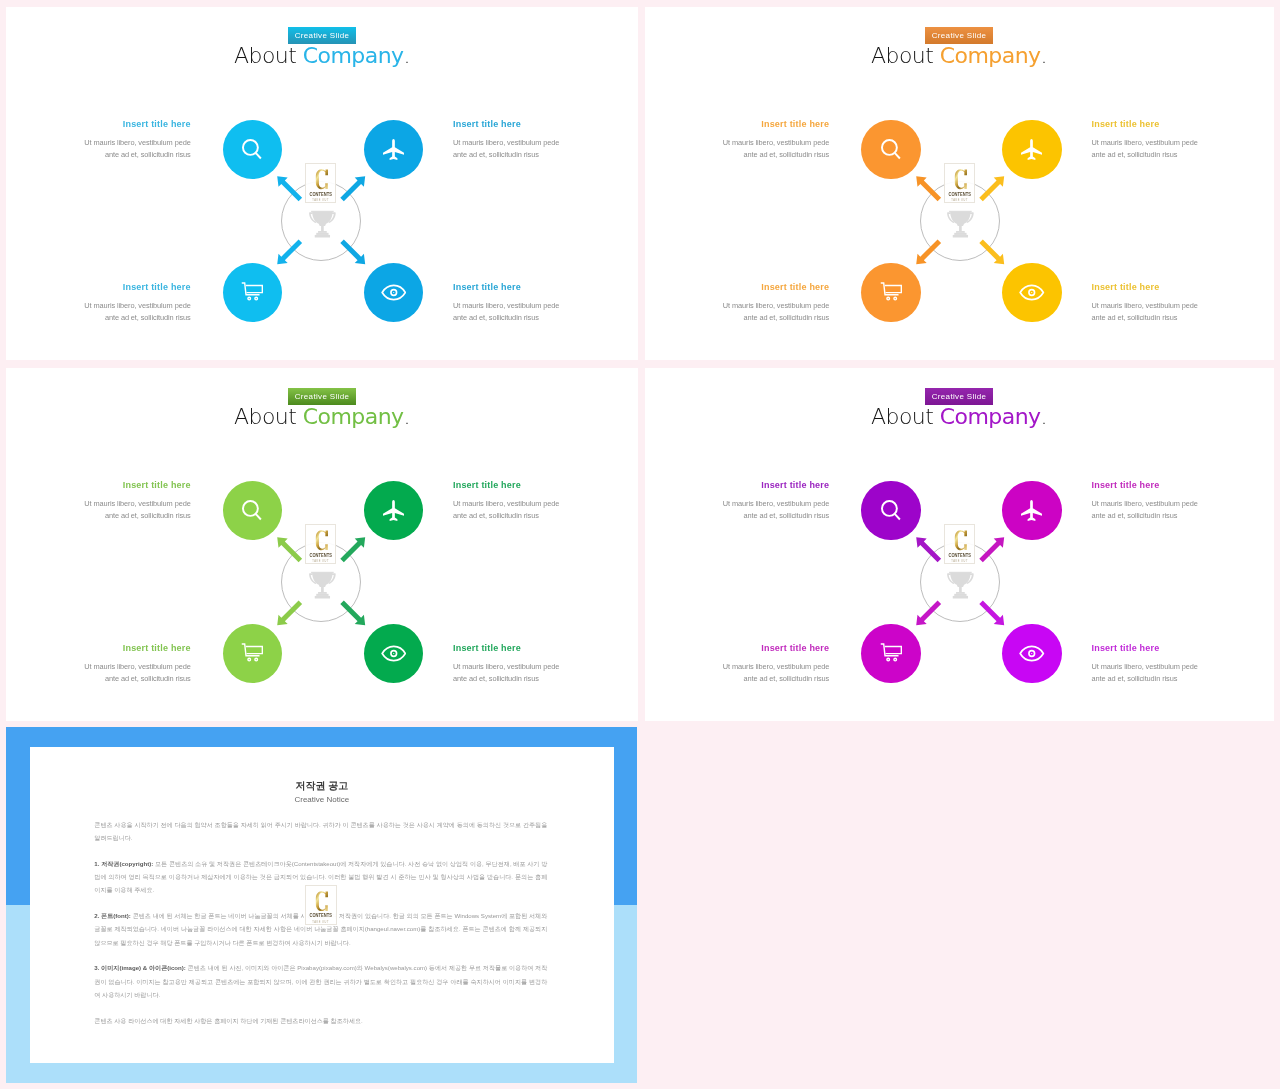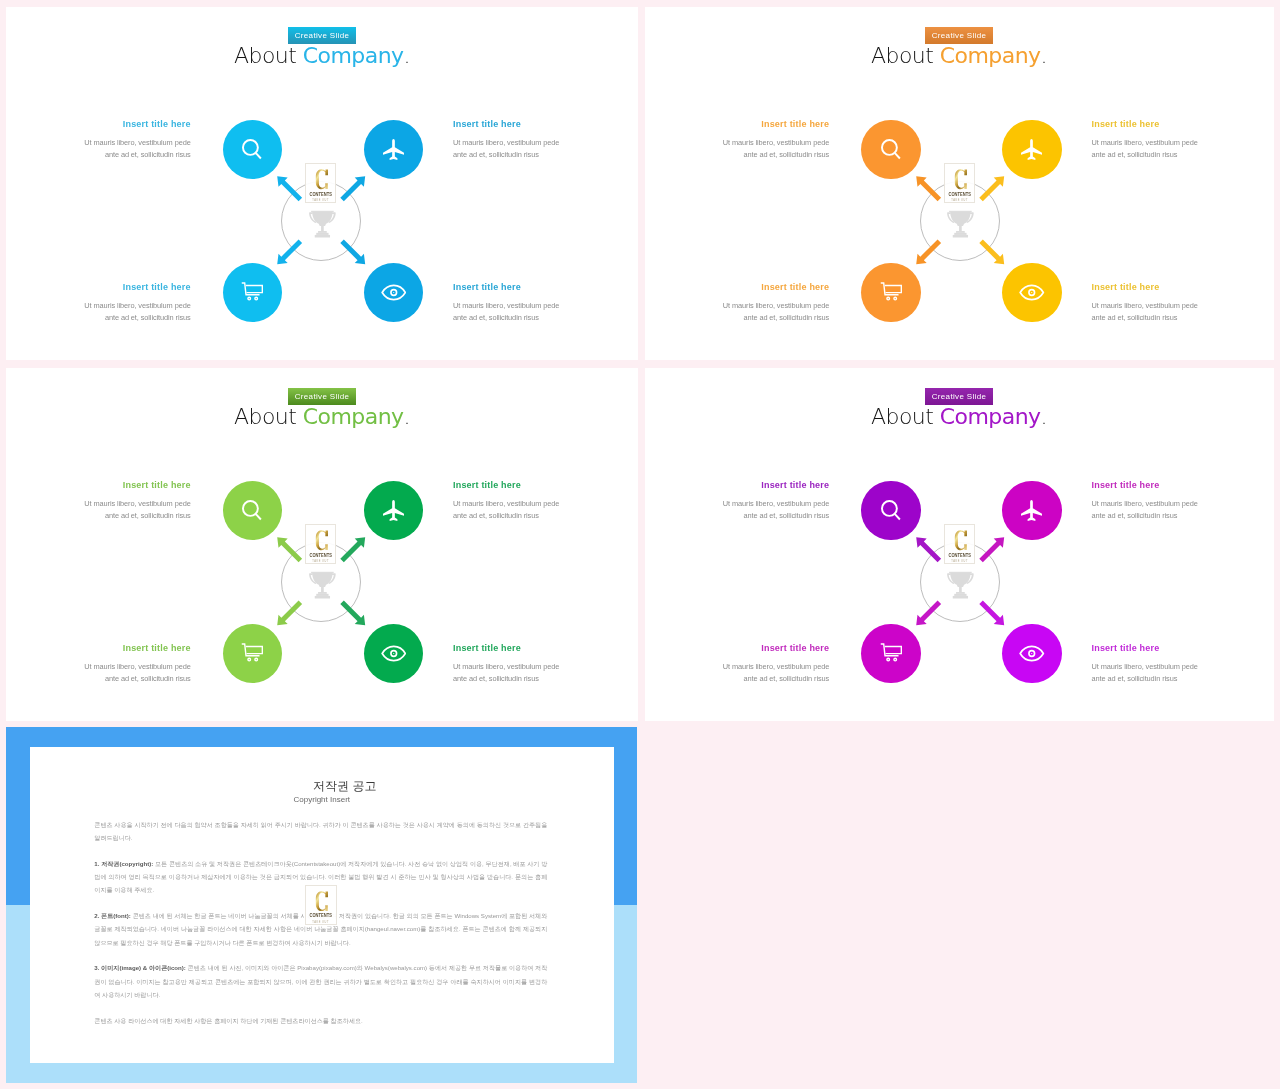--- a/index.html
+++ b/index.html
@@ -45,21 +45,21 @@
   .wm .wmc{height:20.5px;margin-top:5px;line-height:0;transform:translateX(1.5px);}
   .wm .wmt1{font-size:4.7px;font-weight:bold;letter-spacing:.05px;color:#5d5138;line-height:5px;
       margin-top:2px;transform:scaleX(.86);}
   .wm .wmt2{font-size:2.8px;letter-spacing:.6px;color:#b0a285;line-height:3px;margin-top:2.4px;transform:scaleX(.9);}
 
   
   .s5frame{position:absolute;left:0;top:0;width:631px;height:356px;
       background:linear-gradient(180deg,#45a2f2 0%,#45a2f2 50.1%,#acdffa 50.1%,#acdffa 100%);}
   .s5paper{position:absolute;left:24.2px;top:20px;width:584px;height:315.5px;background:#fff;}
   .s5 .cTitleK{position:absolute;left:24.2px;width:583.2px;text-align:center;top:53px;
-      font-size:12px;font-weight:normal;color:#3a3a3a;line-height:12px;padding-left:23px;}
+      font-size:10px;font-weight:bold;color:#3a3a3a;line-height:12px;}
   .s5 .cTitleE{position:absolute;left:24.2px;width:583.2px;text-align:center;top:67.5px;
       font-size:8px;color:#6a6a6a;line-height:10px;}
   .s5 .cbody{position:absolute;left:88.3px;width:453px;top:91px;font-size:6.1px;line-height:13.2px;color:#979797;
       text-align:justify;word-break:break-all;}
   .s5 .cbody p{margin:0 0 12.6px 0;}
   .s5 .cbody b{color:#5a5a5a;font-weight:bold;}
 </style>
 </head>
 <body>
 
@@ -417,21 +417,21 @@
             <path fill="url(#goldg)" d="M60 2v28h-13V15.5C43 11 37.5 8.5 32 8.5c-9.5 0-16.5 9-16.5 21.5v40c0 12.5 7 21.5 16.5 21.5 5.5 0 11-2.5 15-7V70h13v28H48v-8.5C43 95.5 36.5 99 29 99 12.5 99 0 83.5 0 61V39C0 16.5 12.5 1 29 1c7.5 0 14 3.5 19 9.5V2z"></path>
           </svg></div>
         <div class="wmt1">CONTENTS</div>
         <div class="wmt2">TAKE OUT</div>
       </div>
     </div>
     <div class="slide s5">
       <div class="s5frame"></div>
       <div class="s5paper"></div>
       <div class="cTitleK">저작권 공고</div>
-      <div class="cTitleE">Copyright Insert</div>
+      <div class="cTitleE">Creative Notice</div>
       <div class="cbody">
         <p>콘텐츠 사용을 시작하기 전에 다음의 협약서 조항들을 자세히 읽어 주시기 바랍니다. 귀하가 이 콘텐츠를 사용하는 것은 사용시 계약에 동의에 동의하신 것으로 간주됨을 알려드립니다.</p>
         <p><b>1. 저작권(copyright):</b> <span>모든 콘텐츠의 소유 및 저작권은 콘텐츠테이크아웃(Contentstakeout)에 저작자에게 있습니다. 사전 승낙 없이 상업적 이용, 무단전재, 배포 사기 방법에 의하여 영리 목적으로 이용하거나 제삼자에게 이용하는 것은 금지되어 있습니다. 이러한 불법 행위 발견 시 준하는 민사 및 형사상의 사법을 받습니다. 문의는 홈페이지를 이용해 주세요.</span></p>
         <p><b>2. 폰트(font):</b> <span>콘텐츠 내에 된 서체는 한글 폰트는 네이버 나눔글꼴의 서체를 사용하였으며 저작권이 있습니다. 한글 외의 모든 폰트는 Windows System에 포함된 서체와 글꼴로 제작되었습니다. 네이버 나눔글꼴 라이선스에 대한 자세한 사항은 네이버 나눔글꼴 홈페이지(hangeul.naver.com)를 참조하세요. 폰트는 콘텐츠에 함께 제공되지 않으므로 필요하신 경우 해당 폰트를 구입하시거나 다른 폰트로 변경하여 사용하시기 바랍니다.</span></p>
         <p><b>3. 이미지(image) &amp; 아이콘(icon):</b> <span>콘텐츠 내에 된 사진, 이미지와 아이콘은 Pixabay(pixabay.com)와 Webalys(webalys.com) 등에서 제공한 무료 저작물로 이용하여 저작권이 없습니다. 이미지는 참고용만 제공되고 콘텐츠에는 포함되지 않으며, 이에 관한 권리는 귀하가 별도로 확인하고 필요하신 경우 아래를 숙지하시어 이미지를 변경하여 사용하시기 바랍니다.</span></p>
         <p>콘텐츠 사용 라이선스에 대한 자세한 사항은 홈페이지 하단에 기재된 콘텐츠라이선스를 참조하세요.</p>
       </div>
       <div class="wm" style="left:299.3px;top:157.8px">
         <div class="wmc" aria-label="C"><svg width="13" height="20.5" viewBox="0 0 62 100">
             <defs>

